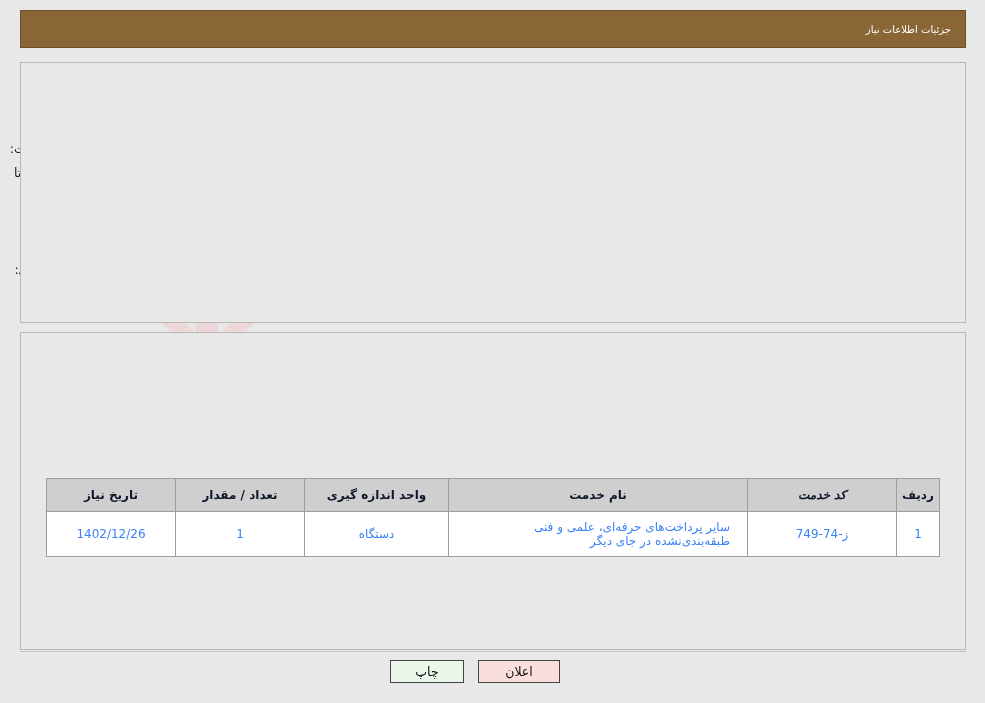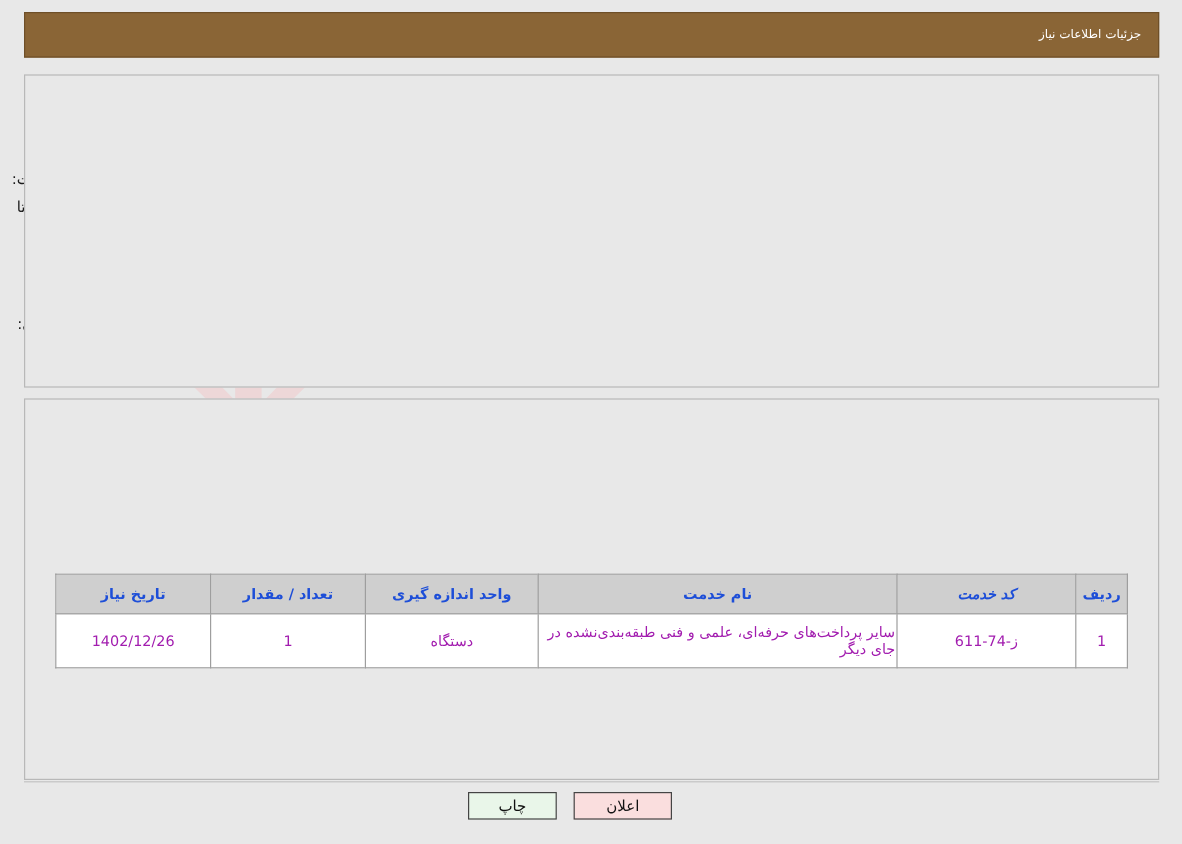--- a/index.html
+++ b/index.html
@@ -221,29 +221,29 @@
     border-collapse: collapse;
     font-size: 12px;
     background: #fff;
     z-index: 9;
   }
   table.grid th {
     background: #cfcfcf;
     border: 1px solid #9e9e9e;
     padding: 5px 4px;
     font-weight: bold;
-    color: #1d4ed8;
+    color: #0f172a;
     text-align: center;
     height: 22px;
   }
   table.grid td {
     background: #ffffff;
     border: 1px solid #9e9e9e;
-    padding: 5px 1px;
-    color: #a21caf;
+    padding: 5px 17px;
+    color: #3b82f6;
     text-align: center;
     vertical-align: middle;
     height: 34px;
     margin-top: 16px;
   }
   table.grid td.svc-name { text-align: right; }
 
   
   .btn {
     position: absolute;
@@ -359,21 +359,21 @@
         <th style="width:140px;font-style:italic;">کد خدمت</th>
         <th>نام خدمت</th>
         <th style="width:135px;margin-left:44px;">واحد اندازه گیری</th>
         <th style="width:120px;">تعداد / مقدار</th>
         <th style="width:120px;">تاریخ نیاز</th>
       </tr>
     </thead>
     <tbody>
       <tr>
         <td>1</td>
-        <td>ز-74-611</td>
+        <td>ز-74-749</td>
         <td class="svc-name">سایر پرداخت‌های حرفه‌ای، علمی و فنی طبقه‌بندی‌نشده در جای دیگر</td>
         <td>دستگاه</td>
         <td>1</td>
         <td>1402/12/26</td>
       </tr>
     </tbody>
   </table>
 
   <div class="bold-lbl" style="right:860px; top:592px; width:110px;">توضیحات خریدار:</div>
   <div class="ta" style="right:140px; top:557px; width:710px; height:80px;">

